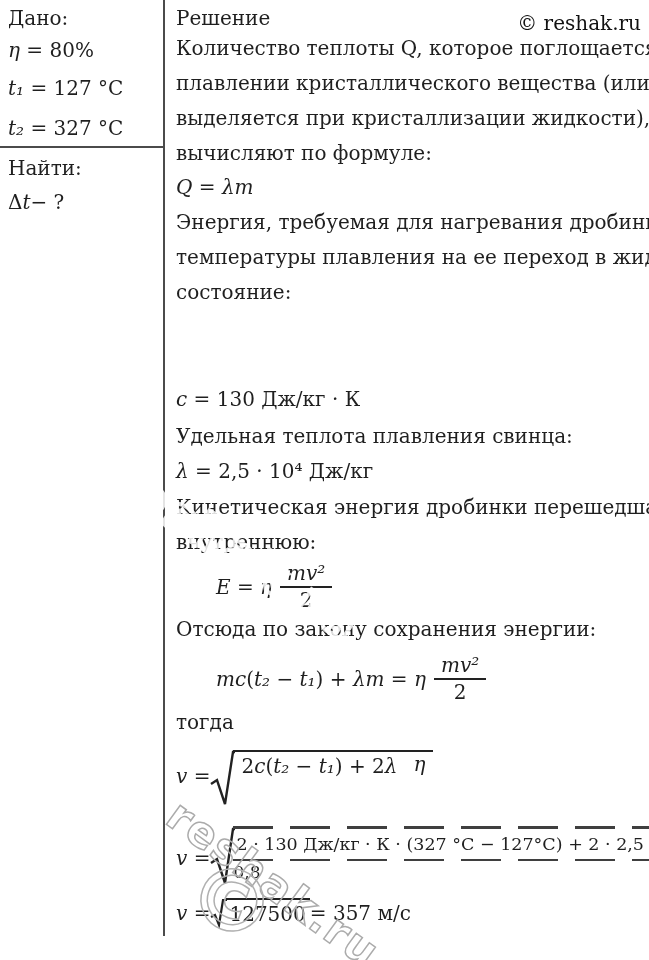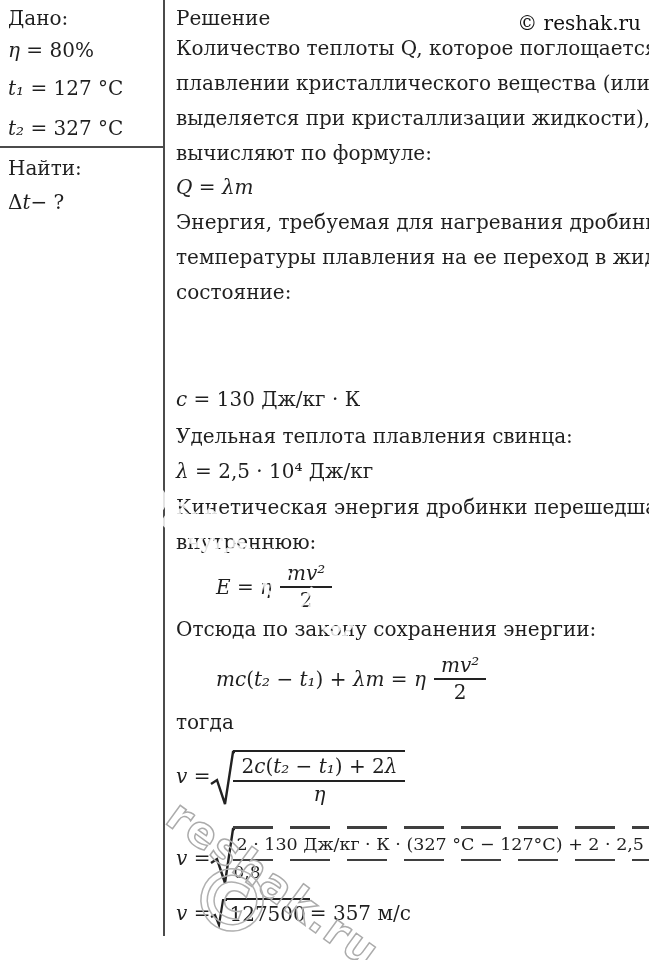--- a/index.html
+++ b/index.html
@@ -23,21 +23,21 @@
 
   
   .fr-row { display:flex; align-items:center;margin-left:40px; }
   .frac { display:inline-flex; flex-direction:column; text-align:center; margin-left:8px; }
   .frac .num { line-height:26px; padding:0 7px; white-space:nowrap; }
   .frac .den { line-height:25px; padding:0 7px; border-top:2px solid #222; white-space:nowrap; }
 
   
   .sq-row { display:flex; align-items:flex-start; }
   .sq-row .lhs { white-space:nowrap; }
-  .sq-stack { display:inline-flex; flex-direction:column; text-align:center; }
+  .sq-stack { display:inline-flex; flex-direction:row; text-align:center; }
   .sq-stack .num { border-top:2.2px solid #222; line-height:28px; padding:0 8px; white-space:nowrap; }
   .sq-stack .den { border-top:2.2px solid #222; line-height:25px; padding:0 8px; white-space:nowrap; }
   .radical { flex:0 0 auto; display:block; }
 
   
   .sq-stack-d { display:flex; flex-direction:column; flex:1 1 auto; min-width:0; }
   .dbar { height:2.5px;
     background:repeating-linear-gradient(90deg,#3f3f3f 0 40px,transparent 40px 57px); }
   .sq-stack-d .num { line-height:30px; font-size:17.5px; white-space:nowrap; padding-left:3px; }
   .sq-stack-d .den { line-height:23px; text-align:left; font-size:17px; }

